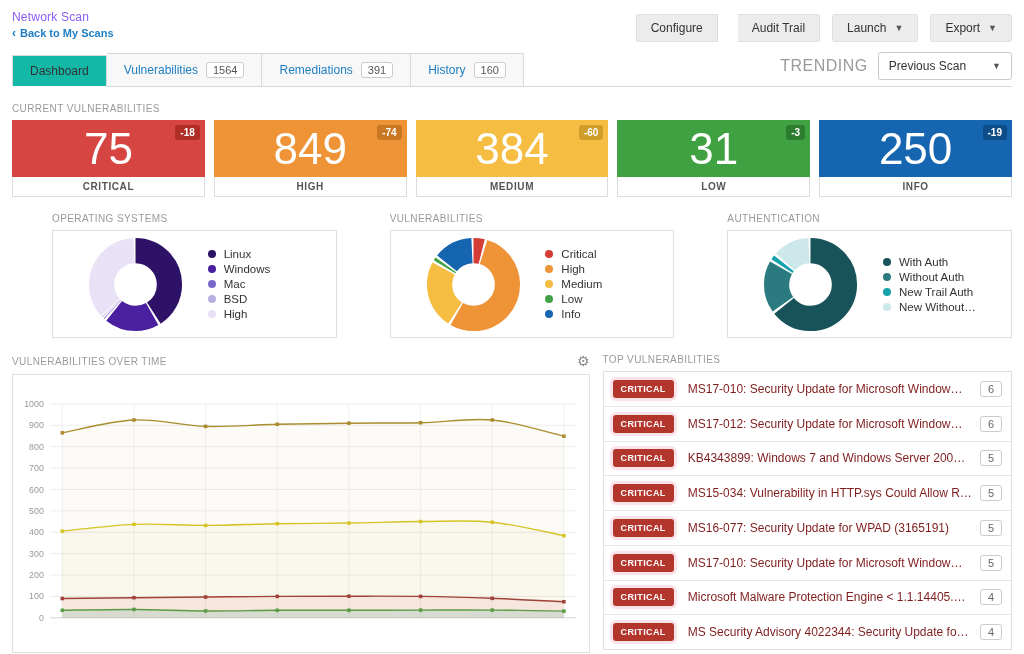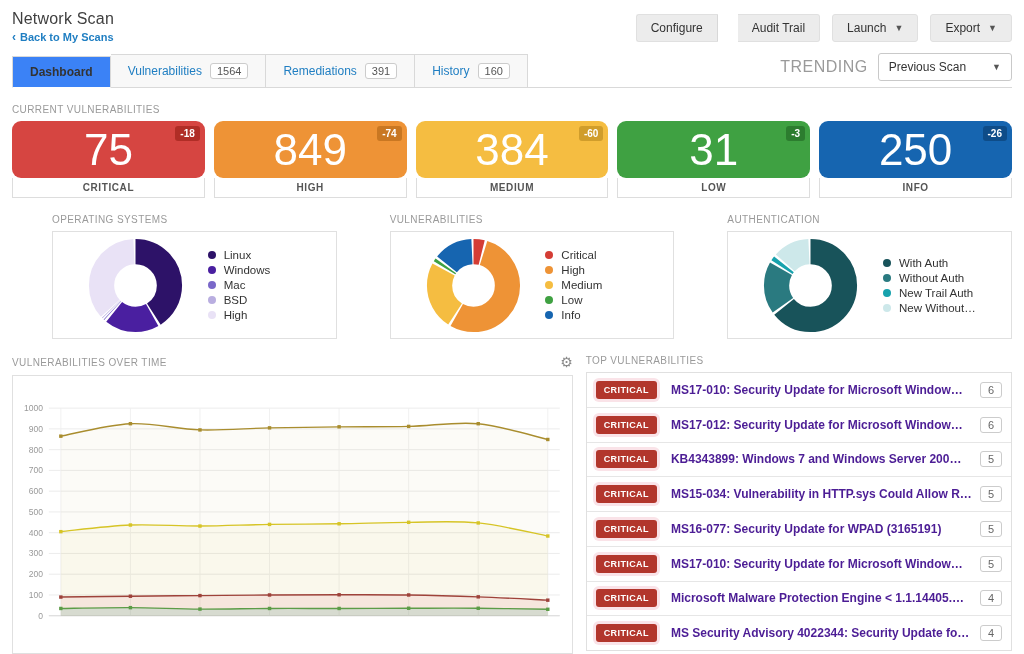--- a/index.html
+++ b/index.html
@@ -1,48 +1,48 @@
 <!DOCTYPE html>
 <html><head>
 <meta charset="utf-8">
 <style>
   * { margin:0; padding:0; box-sizing:border-box; }
   html,body { background:#fff; font-family:"Liberation Sans", sans-serif; color:#333; }
   .page { width:1024px; height:654px; padding:8px 12px; position:relative; overflow:hidden; background:#fff; }
 
   
   .topbar { display:flex; justify-content:space-between; align-items:flex-start; margin-top:2px; }
-  .page-title { font-size:16px; font-weight:400; color:#404040; letter-spacing:.2px; }
+  .page-title { font-size:12px; font-weight:400; color:#8b5cf6; letter-spacing:.2px; }
   .back-link { display:flex; align-items:center; gap:4px; margin-top:3px; color:#1f7ec2; font-size:11px; font-weight:bold; text-decoration:none; cursor:pointer; }
   .back-chevron { font-size:12px; line-height:1; }
   .top-actions { display:flex; align-items:center; gap:12px; margin-top:4px; }
   .btn { background:#ececec; border:1px solid #e0e0e0; border-radius:3px; font-size:12px; color:#333; padding:6px 14px; cursor:pointer; font-family:inherit; display:flex; align-items:center; gap:8px; }
   .btn-group { display:flex;gap:20px; }
   .btn-group .btn { border-radius:0; }
   .btn-group .btn:first-child { border-radius:3px 0 0 3px; border-right:1px solid #d8d8d8; }
   .btn-group .btn:last-child { border-radius:0 3px 3px 0; border-left:none; }
   .caret { font-size:9px; color:#555; }
 
   
   .tabbar { display:flex; align-items:flex-end; border-bottom:1px solid #d9d9d9; margin-top:10px; }
   .tab { display:flex; align-items:center; gap:8px; padding:8px 17px; font-size:12px; color:#1f7ec2; background:#f8f8f8; border:1px solid #d9d9d9; border-left:none; margin-bottom:-1px; cursor:pointer; }
   .tab:first-child { border-left:1px solid #d9d9d9; }
-  .tab.active { background:#3b82f6; border-bottom:1px solid #fff; color:#333; font-weight:bold; }
+  .tab.active { background:#14b8a6; border-bottom:1px solid #fff; color:#333; font-weight:normal; }
   .tab-count { background:#fff; border:1px solid #ccc; border-radius:3px; font-size:11px; color:#555; padding:1px 6px; font-weight:normal; }
   .trending { margin-left:auto; display:flex; align-items:center; gap:10px; padding-bottom:6px; }
   .trending-label { font-size:16px; color:#9a9a9a; letter-spacing:.5px; }
   .select { background:#fff; border:1px solid #c9c9c9; border-radius:3px; padding:6px 10px; font-size:12px; color:#333; display:flex; align-items:center; gap:26px; cursor:pointer; }
 
   
   .section-label { font-size:10px; color:#9a9a9a; letter-spacing:.4px; margin:16px 0 6px 0; }
 
   
   .cards { display:flex; gap:9px; }
   .card { flex:1 1 0; cursor:pointer; }
-  .card-top { position:relative; height:57px; display:flex; align-items:center; justify-content:center;border-radius:9px; }
+  .card-top { position:relative; height:57px; display:flex; align-items:center; justify-content:center; }
   .card-value { color:#fff; font-size:44px; font-weight:300; line-height:1; }
   .card-delta { position:absolute; top:5px; right:5px; color:#fff; font-size:10px; font-weight:bold; padding:2px 5px; border-radius:3px; }
   .card-label { background:#fff; border:1px solid #ddd; border-top:none; text-align:center; font-size:10px; font-weight:bold; color:#555; letter-spacing:.6px; padding:4px 0; }
 
   
   .row2 { display:flex; gap:13px; }
   .row2 .col { flex:1 1 0;padding-left:40px; }
   .panel { background:#fff; border:1px solid #e0e0e0; }
   .donut-panel { height:108px; display:flex; align-items:center; padding:0 10px; }
   .donut-wrap { flex:1; display:flex; justify-content:center; }
@@ -57,21 +57,21 @@
   .row3-right { flex:1 1 0; }
   .label-row { display:flex; align-items:center; justify-content:space-between; margin:16px 0 6px 0; }
   .label-row .section-label { margin:0; }
   .gear { font-size:14px; color:#8a8a8a; cursor:pointer; line-height:1; }
   .chart-panel { height:279px; }
   .chart-panel svg { display:block; }
   .list-panel { height:279px; display:flex; flex-direction:column; }
   .vuln-row { flex:1 1 0; display:flex; align-items:center; padding:0 9px; border-bottom:1px solid #e6e6e6; cursor:pointer; min-height:0; }
   .vuln-row:last-child { border-bottom:none; }
   .sev-badge { color:#fff; font-size:9px; font-weight:bold; letter-spacing:.4px; padding:4px 8px; border-radius:3px; box-shadow:0 0 0 3px #fae3e8; margin-right:14px; flex:0 0 auto; }
-  .vuln-name { flex:1 1 auto; font-size:12px; color:#4c1d95; white-space:nowrap; overflow:hidden; text-overflow:ellipsis; padding-right:8px;font-weight:bold; }
+  .vuln-name { flex:1 1 auto; font-size:12px; color:#7f1d1d; white-space:nowrap; overflow:hidden; text-overflow:ellipsis; padding-right:8px; }
   .vuln-count { flex:0 0 auto; background:#fff; border:1px solid #ccc; border-radius:3px; font-size:11px; color:#666; padding:1px 7px; }
 </style>
 </head>
 <body>
 
 <div class="page">
 
   <div class="topbar">
     <div>
       <div class="page-title">Network Scan</div>
@@ -147,21 +147,21 @@
     <div class="card">
       <div class="card-top" style="background-color: rgb(63, 161, 66);">
         <span class="card-value">31</span>
         <span class="card-delta" style="background-color: rgb(44, 125, 47);">-3</span>
       </div>
       <div class="card-label">LOW</div>
     </div>
     <div class="card">
       <div class="card-top" style="background-color: rgb(22, 101, 176);">
         <span class="card-value">250</span>
-        <span class="card-delta" style="background-color: rgb(14, 76, 136);">-26</span>
+        <span class="card-delta" style="background-color: rgb(14, 76, 136);">-19</span>
       </div>
       <div class="card-label">INFO</div>
     </div>
   </div>
 
   <div class="row2">
     <div class="col">
       <div class="section-label">OPERATING SYSTEMS</div>
       <div class="panel donut-panel">
         <div class="donut-wrap">

